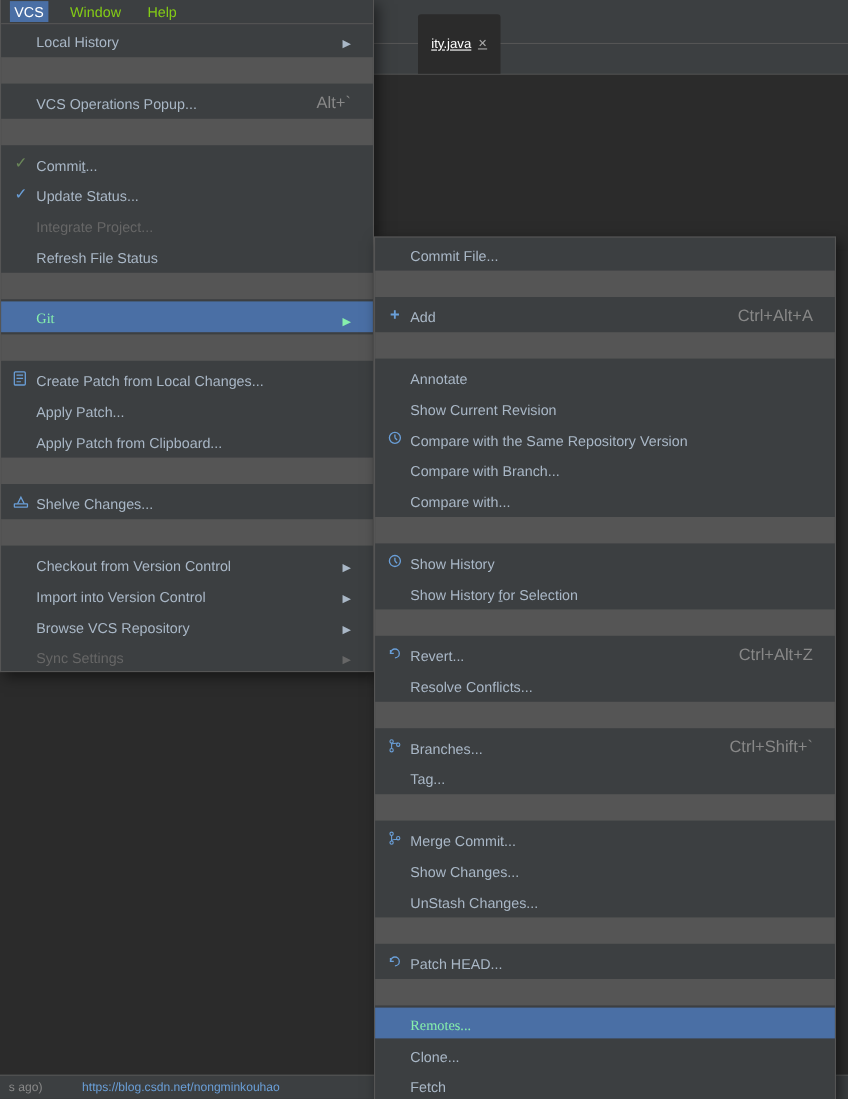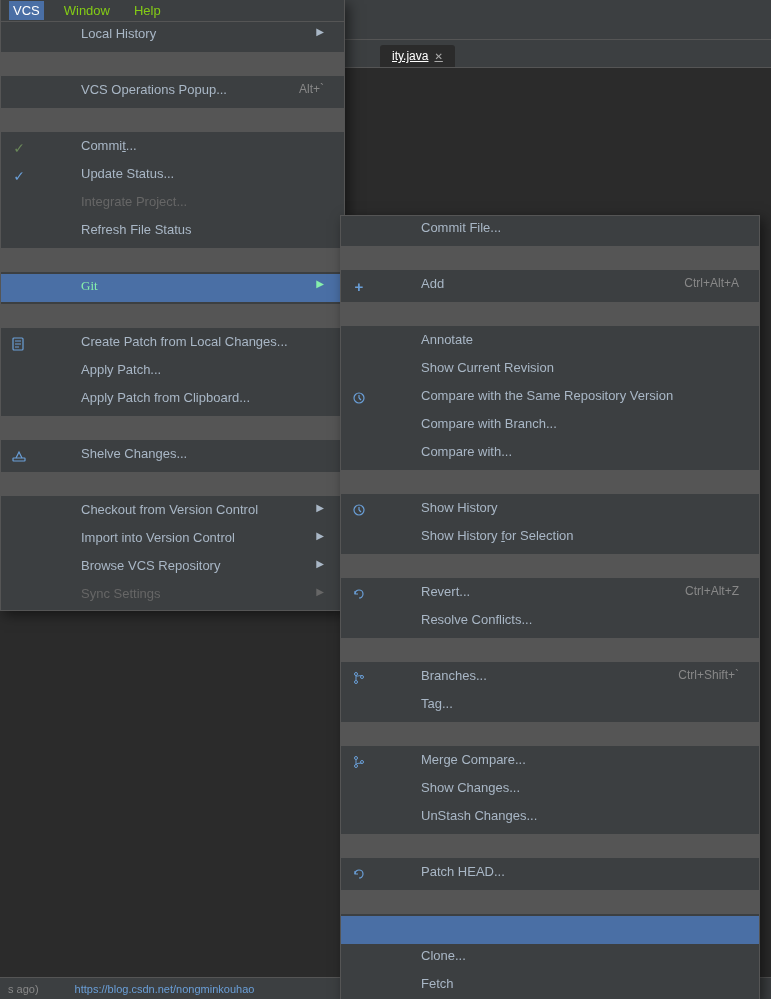--- a/index.html
+++ b/index.html
@@ -30,21 +30,21 @@
       height: 28px;
       background: #3c3f41;
       border-bottom: 1px solid #555;
       display: flex;
       align-items: flex-end;
       padding-left: 380px;
     }
     .tab {
       background: #4e5254;
       color: #a9b7c6;
-      padding: 4px 12px;
+      padding: 20px 12px;
       font-size: 12px;
       border-radius: 3px 3px 0 0;
       display: flex;
       align-items: center;
       gap: 6px;
       cursor: pointer;
       text-decoration: underline;
     }
     .tab.active { background: #2b2b2b; color: #fff; }
     .tab-close { font-size: 10px; opacity: 0.6; cursor: pointer; }
@@ -90,46 +90,45 @@
     .menu-header-item {
       color: #84cc16;
       font-size: 13px;
       cursor: pointer;
       padding: 2px 4px;
     }
     .menu-header-item.active { color: #fff; background: #4a6fa5; }
 
     .menu-item {
       display: flex;
-      align-items: flex-start;
+      align-items: flex-end;
       padding: 4px 20px 4px 8px;
       cursor: pointer;
       color: #a9b7c6;
       position: relative;
       min-height: 24px;
       white-space: nowrap;
-      gap: 48px;
     }
     .menu-item.highlighted { background: #4a6fa5; color: #86efac; font-family: Liberation Serif, serif; }
     .menu-item.disabled { color: #666; cursor: default; }
     .menu-item.separator { height: 1px; background: #555; padding: 0; margin: 2px 0; pointer-events: none; }
 
     .menu-item-icon {
       width: 20px;
       height: 20px;
       display: flex;
       align-items: center;
       justify-content: center;
       margin-right: 4px;
       flex-shrink: 0;
     }
     .menu-item-text { flex: 1; }
     .menu-item-shortcut {
       color: #888;
-      font-size: 12px;
+      font-size: 15px;
       margin-left: 24px;
     }
     .menu-item-arrow {
       margin-left: 8px;
       font-size: 10px;
     }
 
     .check-icon { color: #6a8759; font-size: 14px; }
     .blue-check { color: #6a9fd8; font-size: 14px; }
 
@@ -427,21 +426,21 @@
   <div class="menu-item">
     <span class="menu-item-icon">
       <svg width="14" height="14" viewBox="0 0 14 14" fill="none">
           <circle cx="4" cy="3" r="1.5" stroke="#6a9fd8" stroke-width="1"></circle>
           <circle cx="4" cy="11" r="1.5" stroke="#6a9fd8" stroke-width="1"></circle>
           <circle cx="10" cy="7" r="1.5" stroke="#6a9fd8" stroke-width="1"></circle>
           <line x1="4" y1="4.5" x2="4" y2="9.5" stroke="#6a9fd8" stroke-width="1"></line>
           <path d="M4 9.5 C4 8 10 8 10 8.5" stroke="#6a9fd8" stroke-width="1" fill="none"></path>
         </svg>
     </span>
-    <span class="menu-item-text">Merge Compare...</span>
+    <span class="menu-item-text">Merge Commit...</span>
   </div>
 
   <div class="menu-item">
     <span class="menu-item-icon"></span>
     <span class="menu-item-text">Show Changes...</span>
   </div>
 
   <div class="menu-item">
     <span class="menu-item-icon"></span>
     <span class="menu-item-text">UnStash Changes...</span>
@@ -456,20 +455,21 @@
           <polyline points="3,4 3,7 6,7" stroke="#6a9fd8" stroke-width="1.2" fill="none"></polyline>
         </svg>
     </span>
     <span class="menu-item-text">Patch HEAD...</span>
   </div>
 
   <div class="menu-item separator"></div>
 
   <div class="menu-item highlighted">
     <span class="menu-item-icon"></span>
+    <span class="menu-item-text">Remotes...</span>
   </div>
 
   <div class="menu-item">
     <span class="menu-item-icon"></span>
     <span class="menu-item-text">Clone...</span>
   </div>
 
   <div class="menu-item">
     <span class="menu-item-icon"></span>
     <span class="menu-item-text">Fetch</span>

